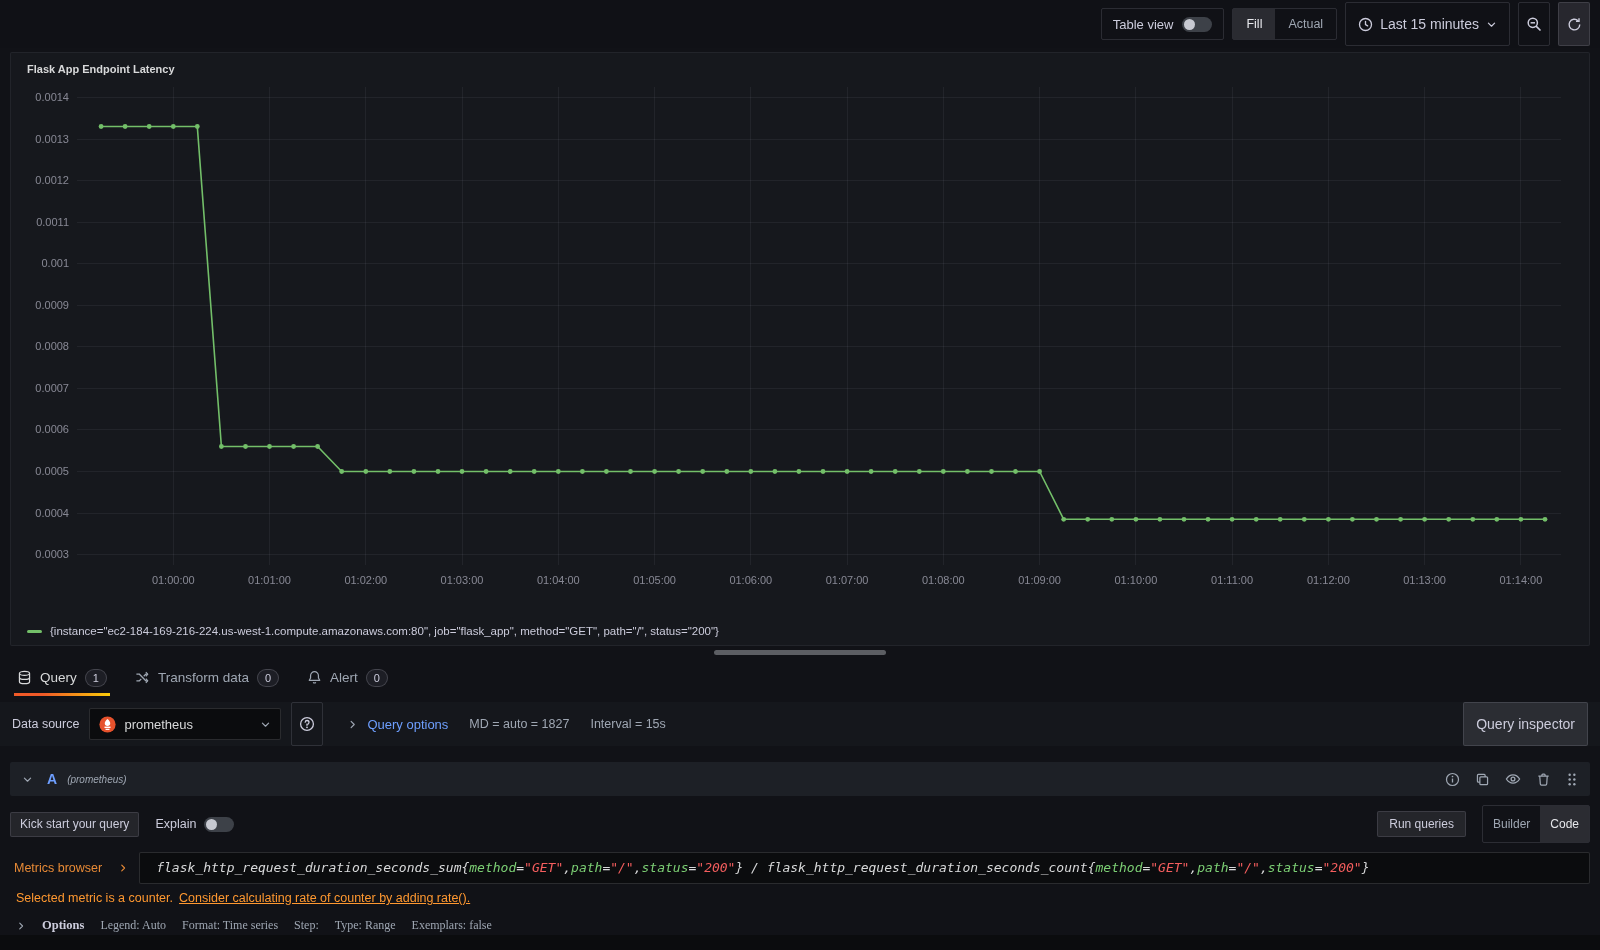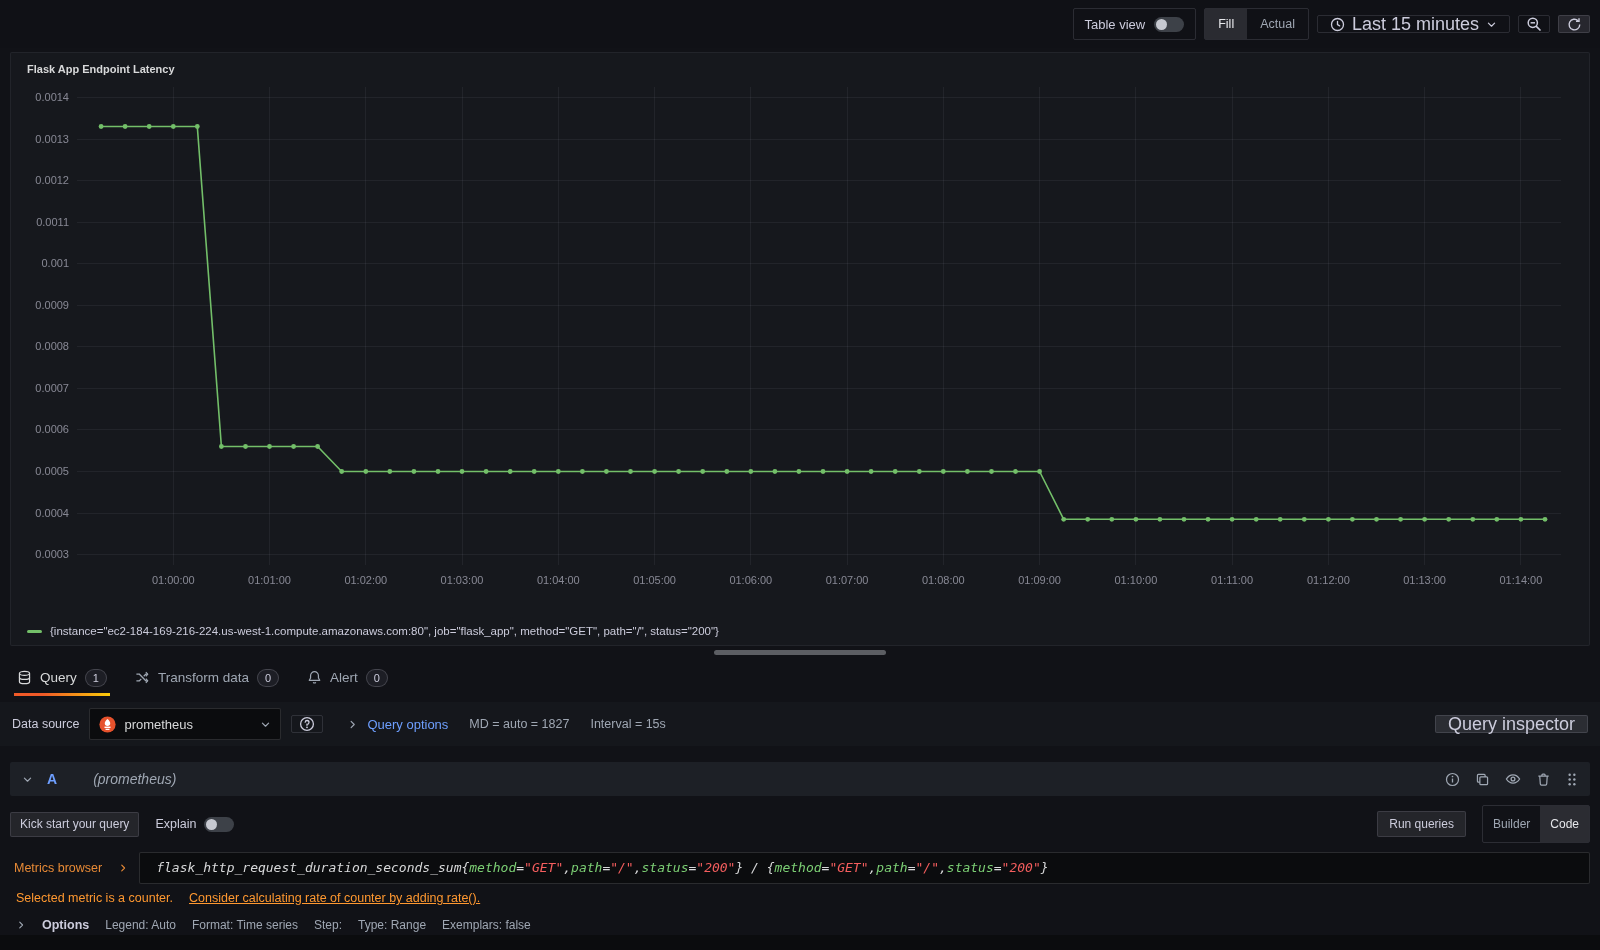--- a/index.html
+++ b/index.html
@@ -18,24 +18,24 @@
     height:48px;
     display:flex;
     align-items:center;
     justify-content:flex-end;
     gap:8px;
     padding:0 10px;
     background:#101116;
   }
   .btn {
     display:inline-flex; align-items:center; gap:7px;
-    height:18px; padding:0 12px;
+    height:44px; padding:0 12px;
     border:1px solid rgba(204,204,220,0.15);
     background:transparent; border-radius:2px;
-    color:#ccccdc; font-size:18px; font-family:inherit; cursor:pointer;
+    color:#ccccdc; font-size:14px; font-family:inherit; cursor:pointer;
     white-space:nowrap;
   }
   .btn.filled { background:rgba(204,204,220,0.12); }
   .icon-btn { width:32px; padding:0; justify-content:center; }
   .ctrl-group {
     display:inline-flex; align-items:center; gap:9px;
     height:32px; padding:0 11px;
     border:1px solid rgba(204,204,220,0.15); border-radius:2px;
   }
   .toggle { width:30px; height:15px; border-radius:8px; background:#3d4148; position:relative; flex:0 0 auto; cursor:pointer; }
@@ -105,21 +105,21 @@
   
   .query-header {
     margin:16px 10px 0 10px;
     background:#1d2026;
     border-radius:2px;
     height:34px;
     display:flex; align-items:center; gap:10px;
     padding:0 12px;
   }
   .ref-id { color:#6e9fff; font-weight:700; font-size:14px; margin-left:4px; }
-  .ds-hint { color:#9fa7b3; font-style:italic; font-size:14px; margin-left:26px; }
+  .ds-hint { color:#9fa7b3; font-style:italic; font-size:10px; }
   .qh-icons { display:flex; align-items:center; gap:15px; color:#9fa7b3; }
   .qh-icons .qicon { display:inline-flex; cursor:pointer; }
 
   
   .kick-row { margin:9px 10px 0 10px; display:flex; align-items:center; gap:16px; }
   .btn.sm { height:25px; padding:0 9px; font-size:12px; background:rgba(204,204,220,0.1); }
   .explain-wrap { display:flex; align-items:center; gap:8px; font-size:12.5px; }
   .run-btn { height:26px; padding:0 11px; font-size:12px; background:rgba(204,204,220,0.1); }
 
   .editor-row { margin:9px 10px 0 10px; display:flex; align-items:stretch; }
@@ -134,24 +134,24 @@
     display:flex; align-items:flex-end; flex-wrap:wrap;
     cursor:text;
     font-style:italic;
   }
   .tok-metric { color:#d8d9da; }
   .tok-punct { color:#d8d9da; }
   .tok-label { color:#7ccf74; }
   .tok-string { color:#f55e5e; }
   .tok-operator { color:#d8d9da; white-space:pre; }
 
-  .warning-row { margin:7px 10px 0 16px; font-size:12.5px; color:#ff9830; display:flex; gap:16px; align-items:baseline; }
+  .warning-row { margin:7px 10px 0 16px; font-size:12.5px; color:#ff9830; display:flex; gap:6px; align-items:baseline; }
   .warning-link { color:#ff9830; text-decoration:underline; cursor:pointer; }
 
-  .options-row { margin:13px 10px 0 16px; display:flex; align-items:center; gap:16px; font-size:12px; color:#9fa7b3; }
+  .options-row { margin:13px 10px 0 16px; display:flex; align-items:center; gap:16px; font-size:12px; color:#9fa7b3;font-family:Liberation Serif, serif; }
   .options-label { color:#ccccdc; font-weight:600; font-size:12.5px; }
   .opt-item { white-space:nowrap; }
   .options-caret { display:inline-flex; color:#9fa7b3; cursor:pointer; }
 
   .page-bottom { position:absolute; left:0; right:0; bottom:0; height:15px; background:#0b0c0e; }
 
   .muted { color:#9fa7b3; }
   .v-center { display:inline-flex; align-items:center; }
 </style>
 </head>
@@ -499,20 +499,21 @@
       <span class="tok-punct">,</span>
       <span class="tok-label">path</span>
       <span class="tok-punct">=</span>
       <span class="tok-string">"/"</span>
       <span class="tok-punct">,</span>
       <span class="tok-label">status</span>
       <span class="tok-punct">=</span>
       <span class="tok-string">"200"</span>
       <span class="tok-punct">}</span>
       <span class="tok-operator"> / </span>
+      <span class="tok-metric">flask_http_request_duration_seconds_count</span>
       <span class="tok-punct">{</span>
       <span class="tok-label">method</span>
       <span class="tok-punct">=</span>
       <span class="tok-string">"GET"</span>
       <span class="tok-punct">,</span>
       <span class="tok-label">path</span>
       <span class="tok-punct">=</span>
       <span class="tok-string">"/"</span>
       <span class="tok-punct">,</span>
       <span class="tok-label">status</span>

